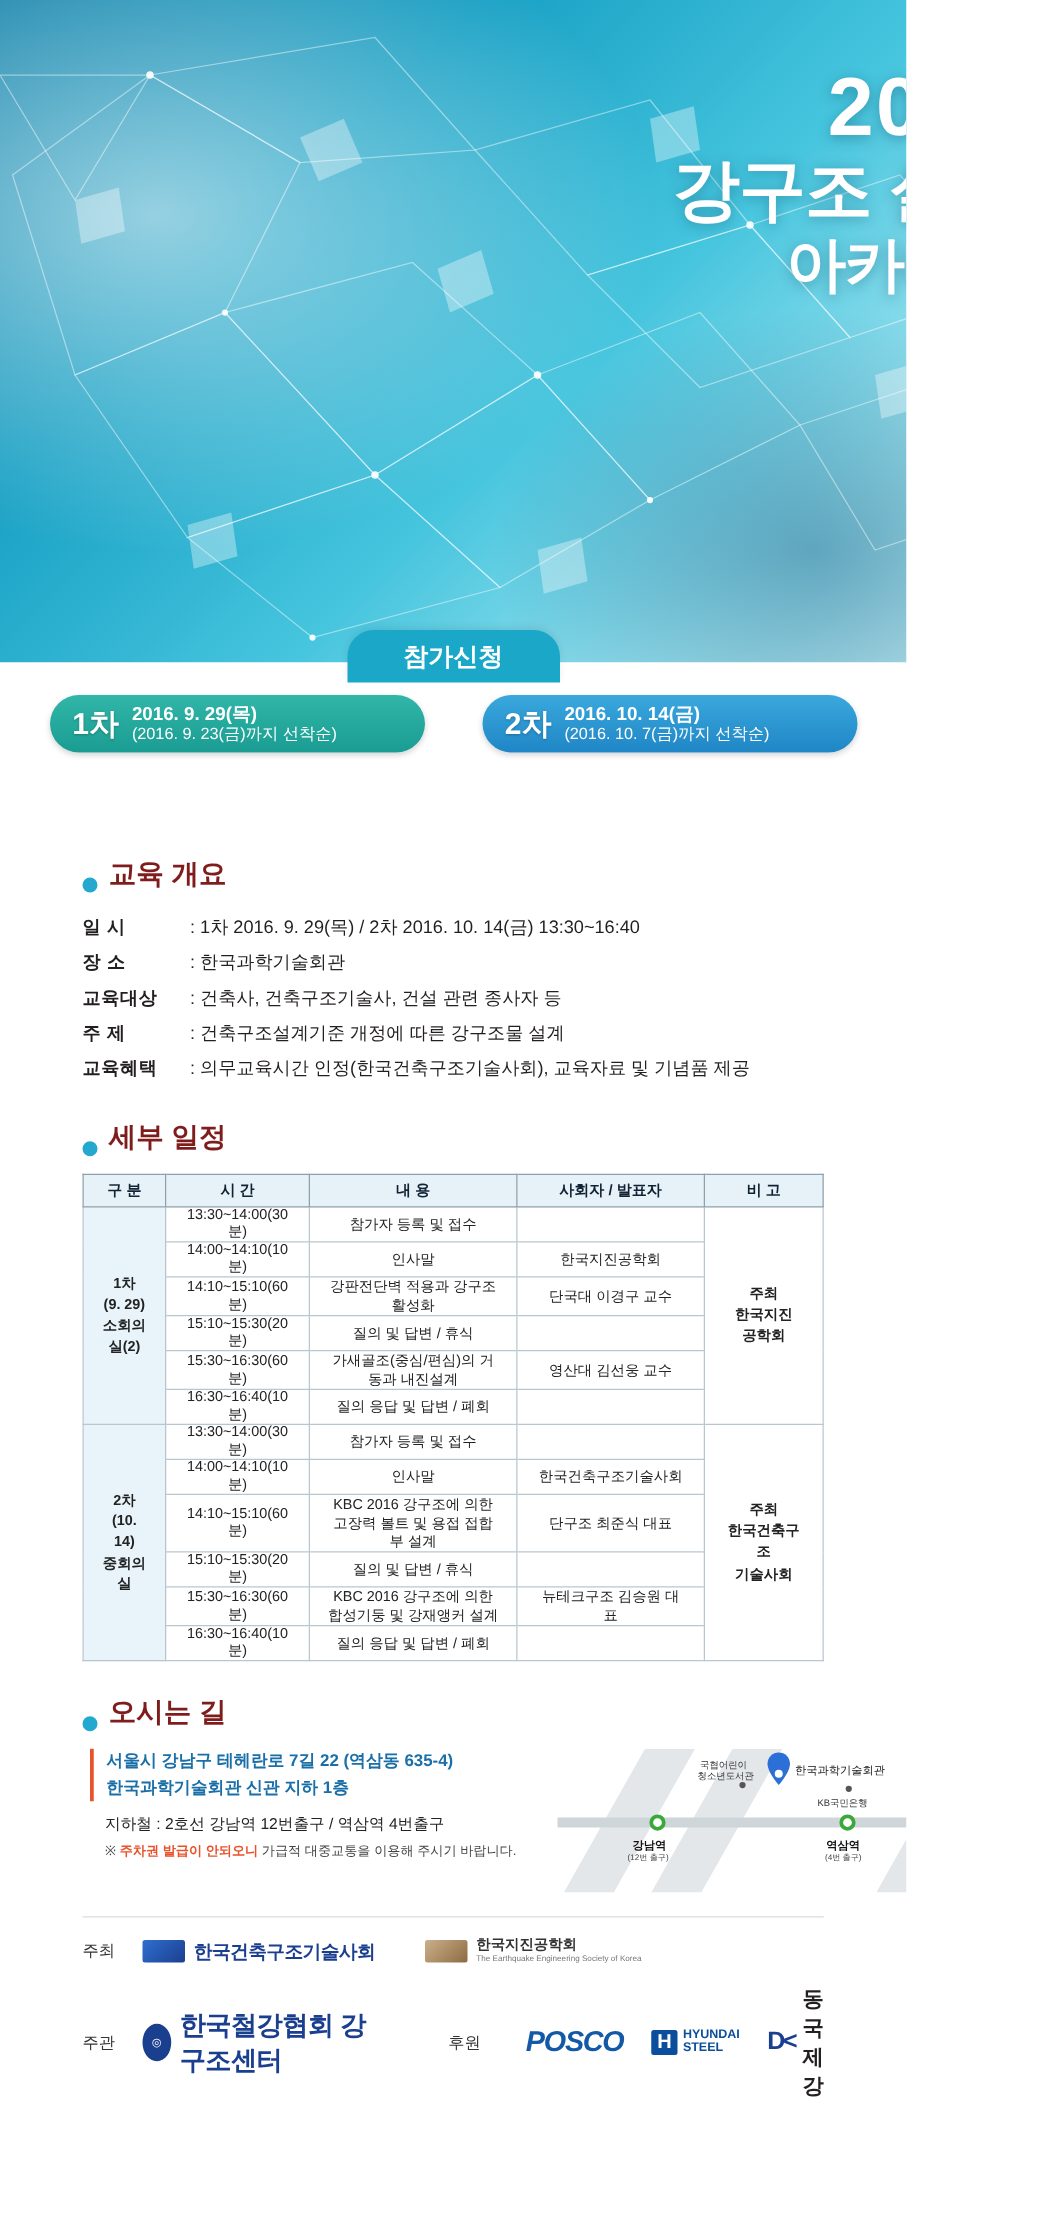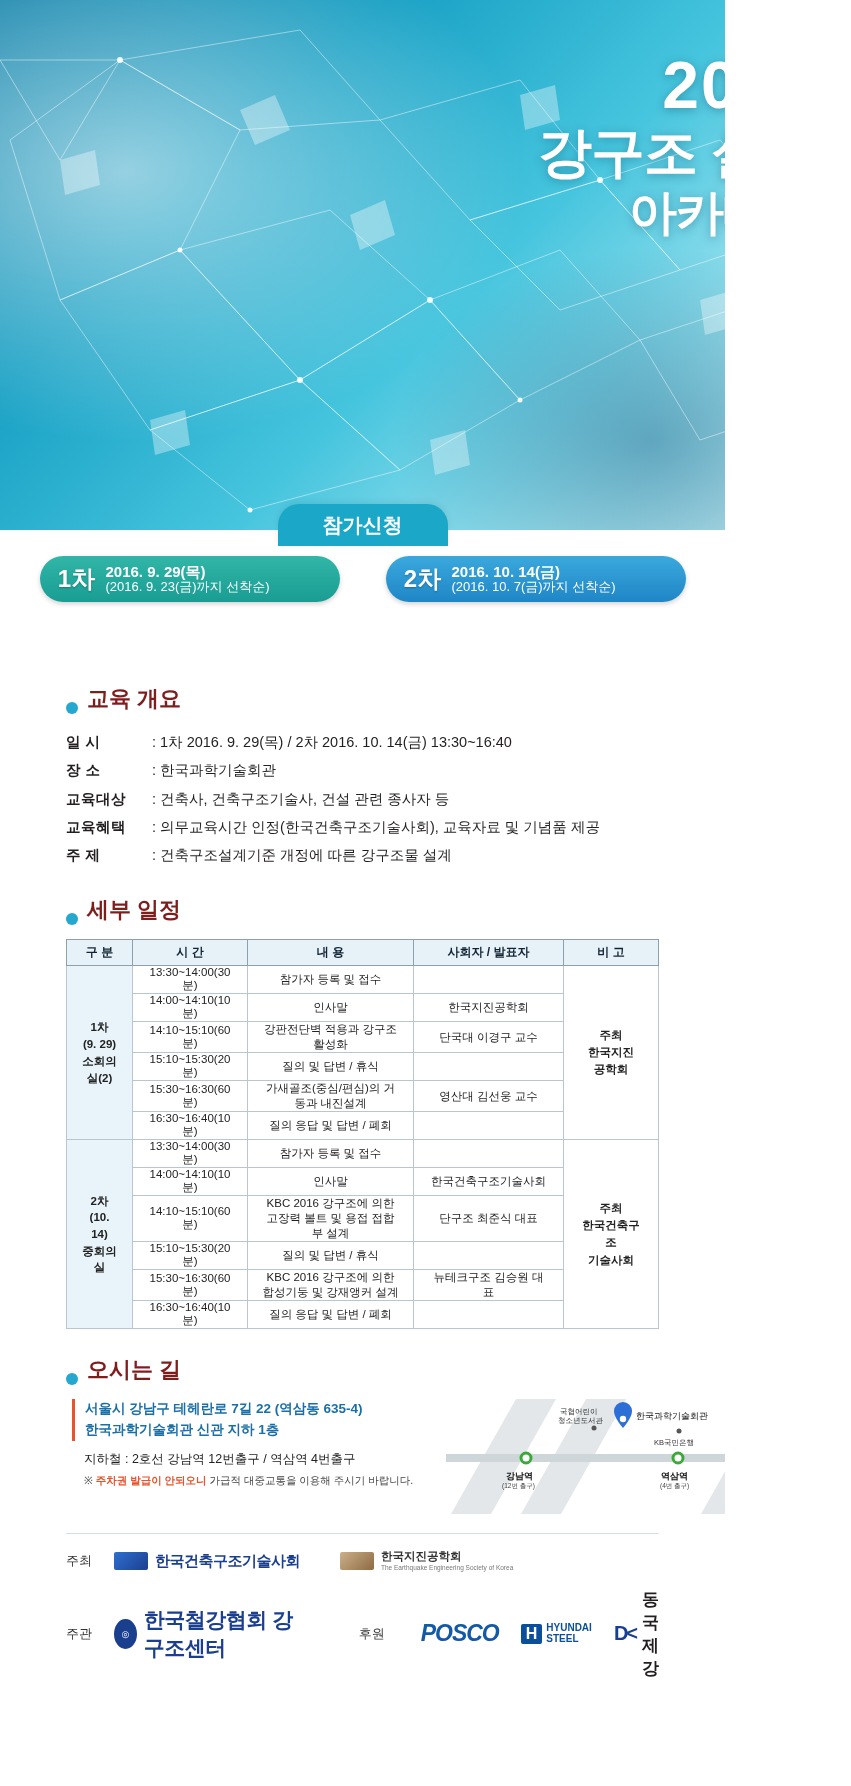--- a/index.html
+++ b/index.html
@@ -223,26 +223,26 @@
         </div>
       <div class="row">
           <div class="lbl">장     소</div>
           <div class="val">: 한국과학기술회관</div>
         </div>
       <div class="row">
           <div class="lbl">교육대상</div>
           <div class="val">: 건축사, 건축구조기술사, 건설 관련 종사자 등</div>
         </div>
       <div class="row">
+          <div class="lbl">주     제</div>
+          <div class="val">: 건축구조설계기준 개정에 따른 강구조물 설계</div>
+        </div>
+      <div class="row">
           <div class="lbl">교육혜택</div>
           <div class="val">: 의무교육시간 인정(한국건축구조기술사회), 교육자료 및 기념품 제공</div>
-        </div>
-      <div class="row">
-          <div class="lbl">주     제</div>
-          <div class="val">: 건축구조설계기준 개정에 따른 강구조물 설계</div>
         </div>
     </div>
 
     <div class="sec-title">
       <span class="dot"></span>
       <span>세부 일정</span>
     </div>
     <table class="sched">
       <thead>
         <tr>

